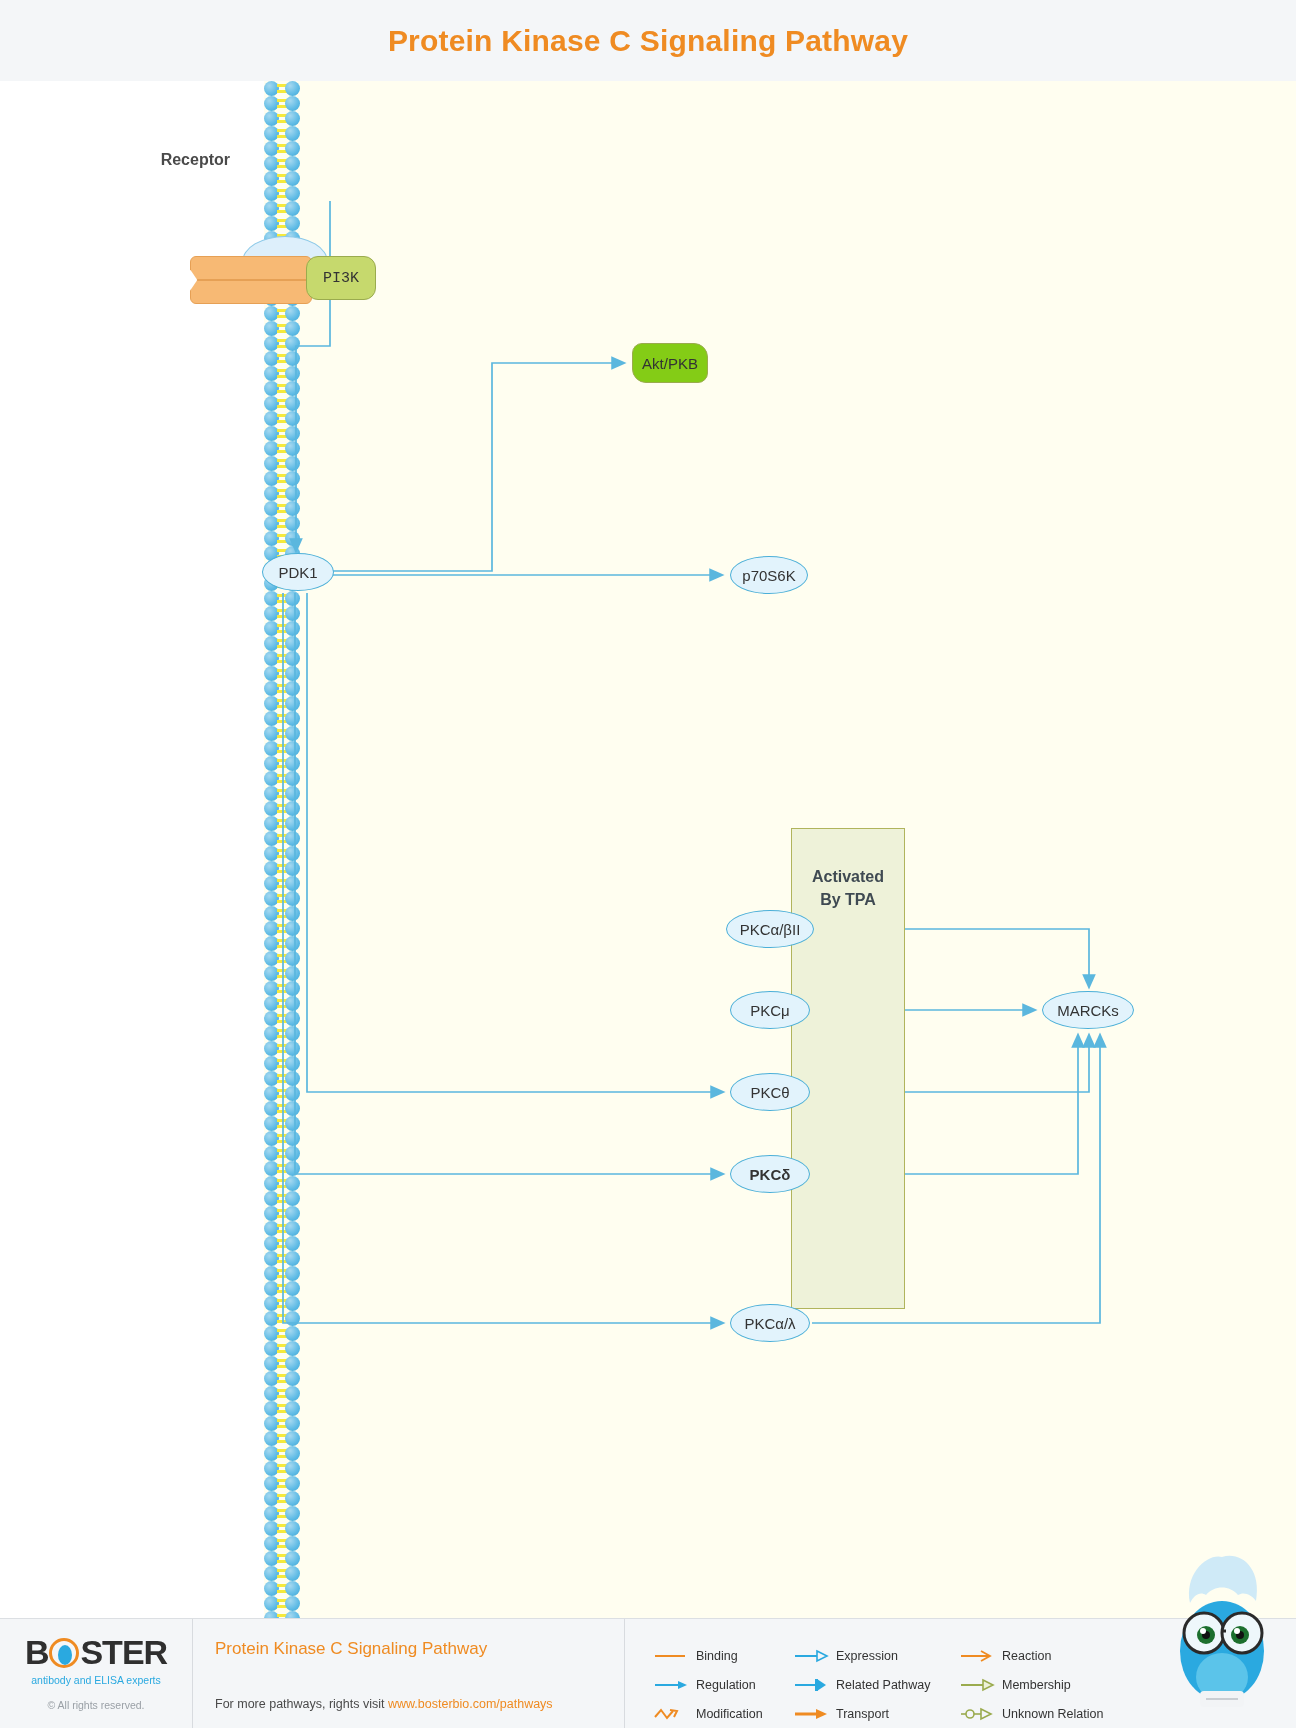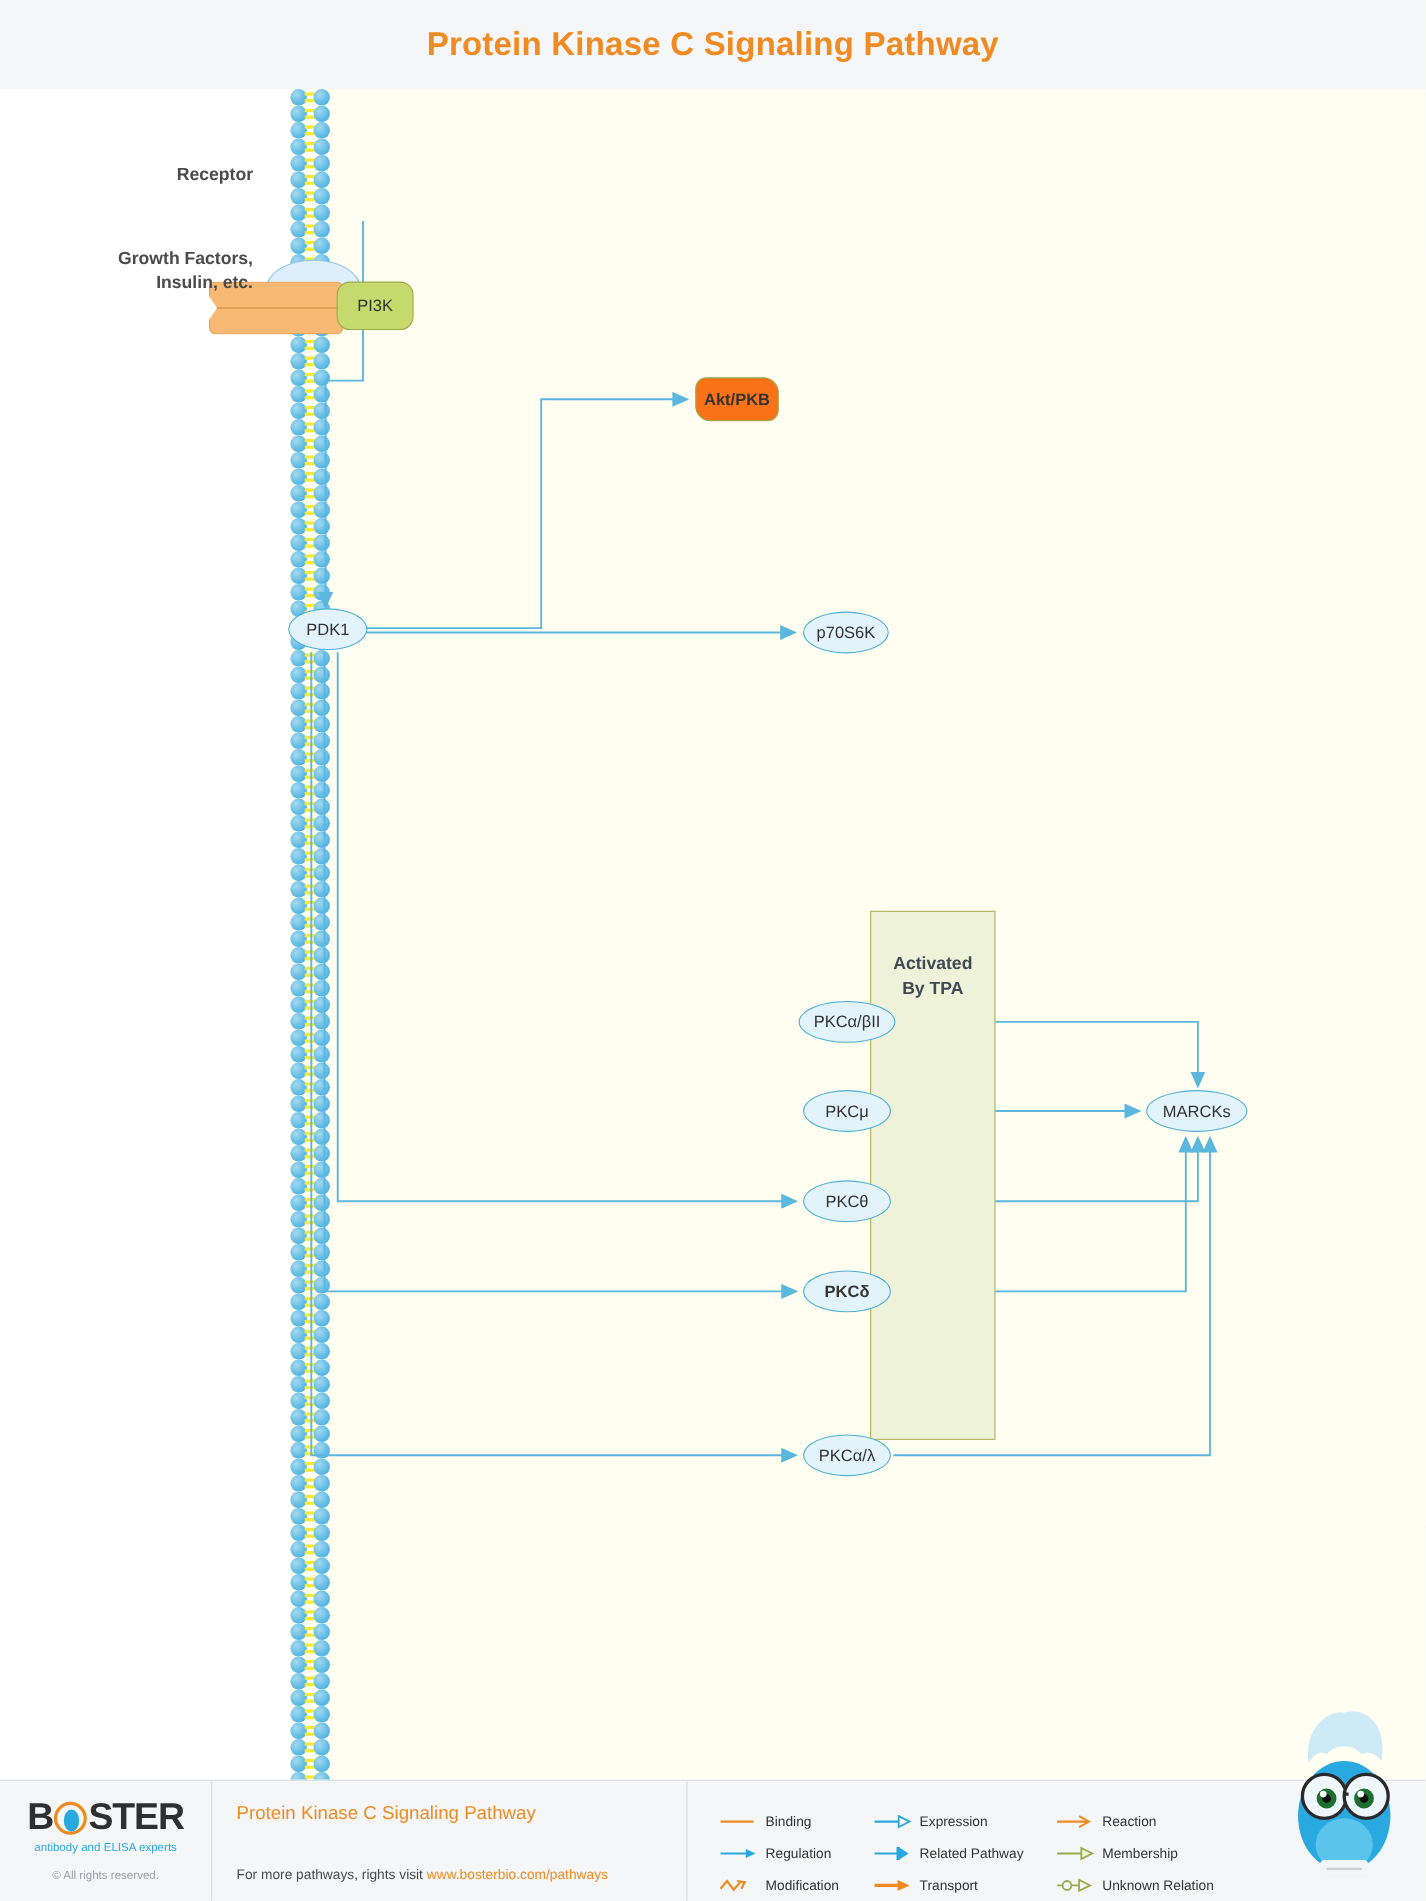--- a/index.html
+++ b/index.html
@@ -53,26 +53,25 @@
     position:absolute;
     display:flex; align-items:center; justify-content:center;
     font-size:15px; color:#333; white-space:nowrap;
   }
   .node-ellipse {
     background:#e2f3fc;
     border:1.4px solid #4bafd8;
     border-radius:50%;
   }
   .node-poly {
-    background:#f97316;
+    background:#84cc16;
     border:1.4px solid #9aab4e;
-    font-weight:bold;
   }
   
-  #receptor-group { position:absolute; left:190px; top:155px; width:200px; height:80px; }
+  #receptor-group { position:absolute; left:190px; top:155px; width:200px; height:80px;font-family:Liberation Mono, monospace; }
   .receptor-bar {
     position:absolute; left:0; width:122px; height:24px;
     background:#f7b974; border:1.3px solid #e6a055;
   }
   #receptor-bar-top { top:20px; border-radius:6px 6px 0 0;
     clip-path: polygon(0 0, 100% 0, 100% 100%, 6% 100%, 0% 55%); }
   #receptor-bar-bottom { top:44px; border-radius:0 0 6px 6px;
     clip-path: polygon(6% 0, 100% 0, 100% 100%, 0 100%, 0 45%); }
   #receptor-ellipse {
     position:absolute; left:52px; top:0px; width:86px; height:52px;
@@ -806,22 +805,20 @@
   <div id="receptor-group">
     <div id="receptor-ellipse"></div>
     <div class="receptor-bar" id="receptor-bar-top"></div>
     <div class="receptor-bar" id="receptor-bar-bottom"></div>
     <div id="pi3k-node">
       <span>PI3K</span>
     </div>
   </div>
 
   <div class="plain-label" style="left:40px; top:68px; width:190px;">Receptor</div>
-  <div class="plain-label" style="left:20px; top:144px; width:210px;">Growth Factors,
-Insulin, etc.</div>
 
   <div id="tpa-box">
     <div id="tpa-title">Activated
 By TPA</div>
   </div>
 
   <div class="node node-poly" style="left:632px; top:262px; width:76px; height:40px; border-radius:10px 14px 10px 14px;">
     <span>Akt/PKB</span>
   </div>
 

